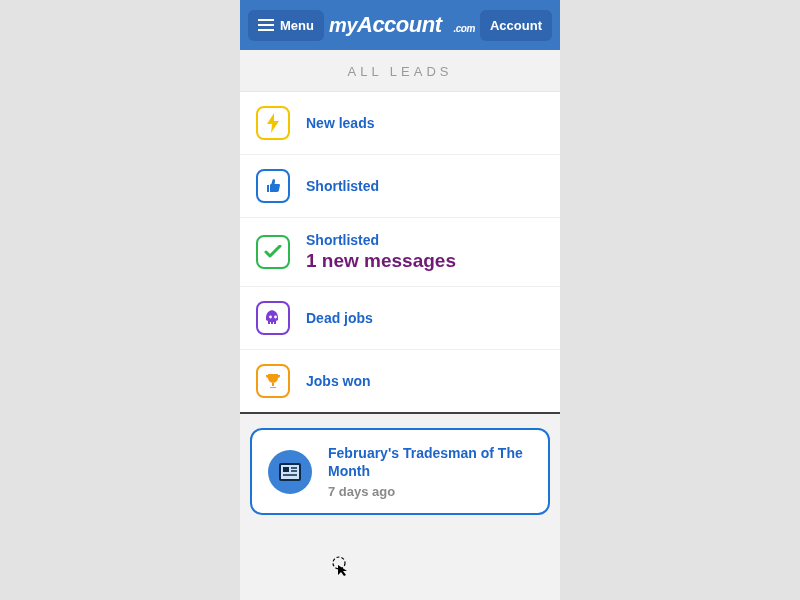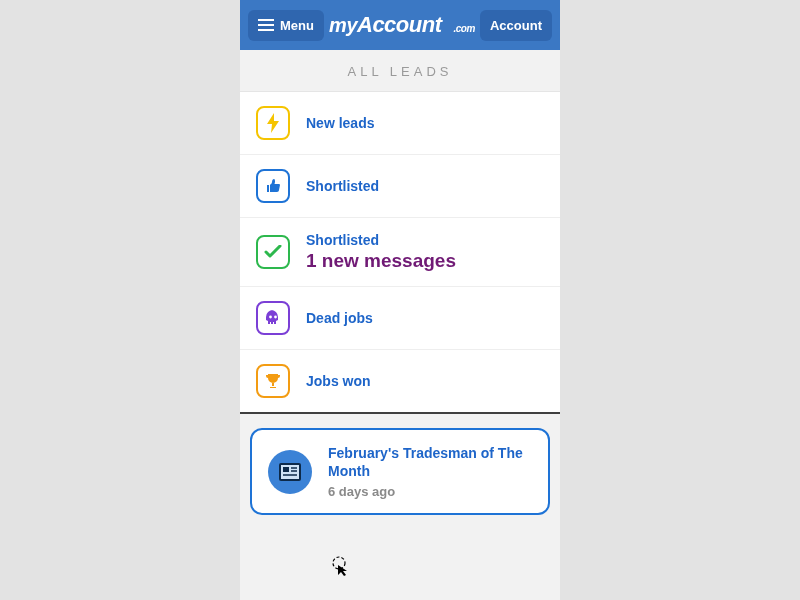--- a/index.html
+++ b/index.html
@@ -240,21 +240,21 @@
         <rect x="1" y="1" width="22" height="18" rx="2" fill="#0d2a4a"></rect>
         <rect x="3" y="3" width="18" height="14" fill="#cfe3f7"></rect>
         <rect x="5" y="5" width="6" height="5" fill="#0d2a4a"></rect>
         <line x1="13" y1="6" x2="19" y2="6" stroke="#0d2a4a" stroke-width="1.5"></line>
         <line x1="13" y1="9" x2="19" y2="9" stroke="#0d2a4a" stroke-width="1.5"></line>
         <line x1="5" y1="13" x2="19" y2="13" stroke="#0d2a4a" stroke-width="1.5"></line>
       </svg>
     </div>
     <div>
       <div class="card-title">February's Tradesman of The Month</div>
-      <div class="card-time">6 days ago</div>
+      <div class="card-time">7 days ago</div>
     </div>
   </div>
 
 </div>
 
 <div class="spinner-cursor">
   <svg width="22" height="22" viewBox="0 0 22 22">
     <circle cx="9" cy="8" r="6" stroke="#000" stroke-width="1.2" fill="none" stroke-dasharray="3 2"></circle>
     <path d="M8 10 L8 20 L11 17 L14 21 L16 20 L13 16 L17 16 Z" fill="#000"></path>
   </svg>

